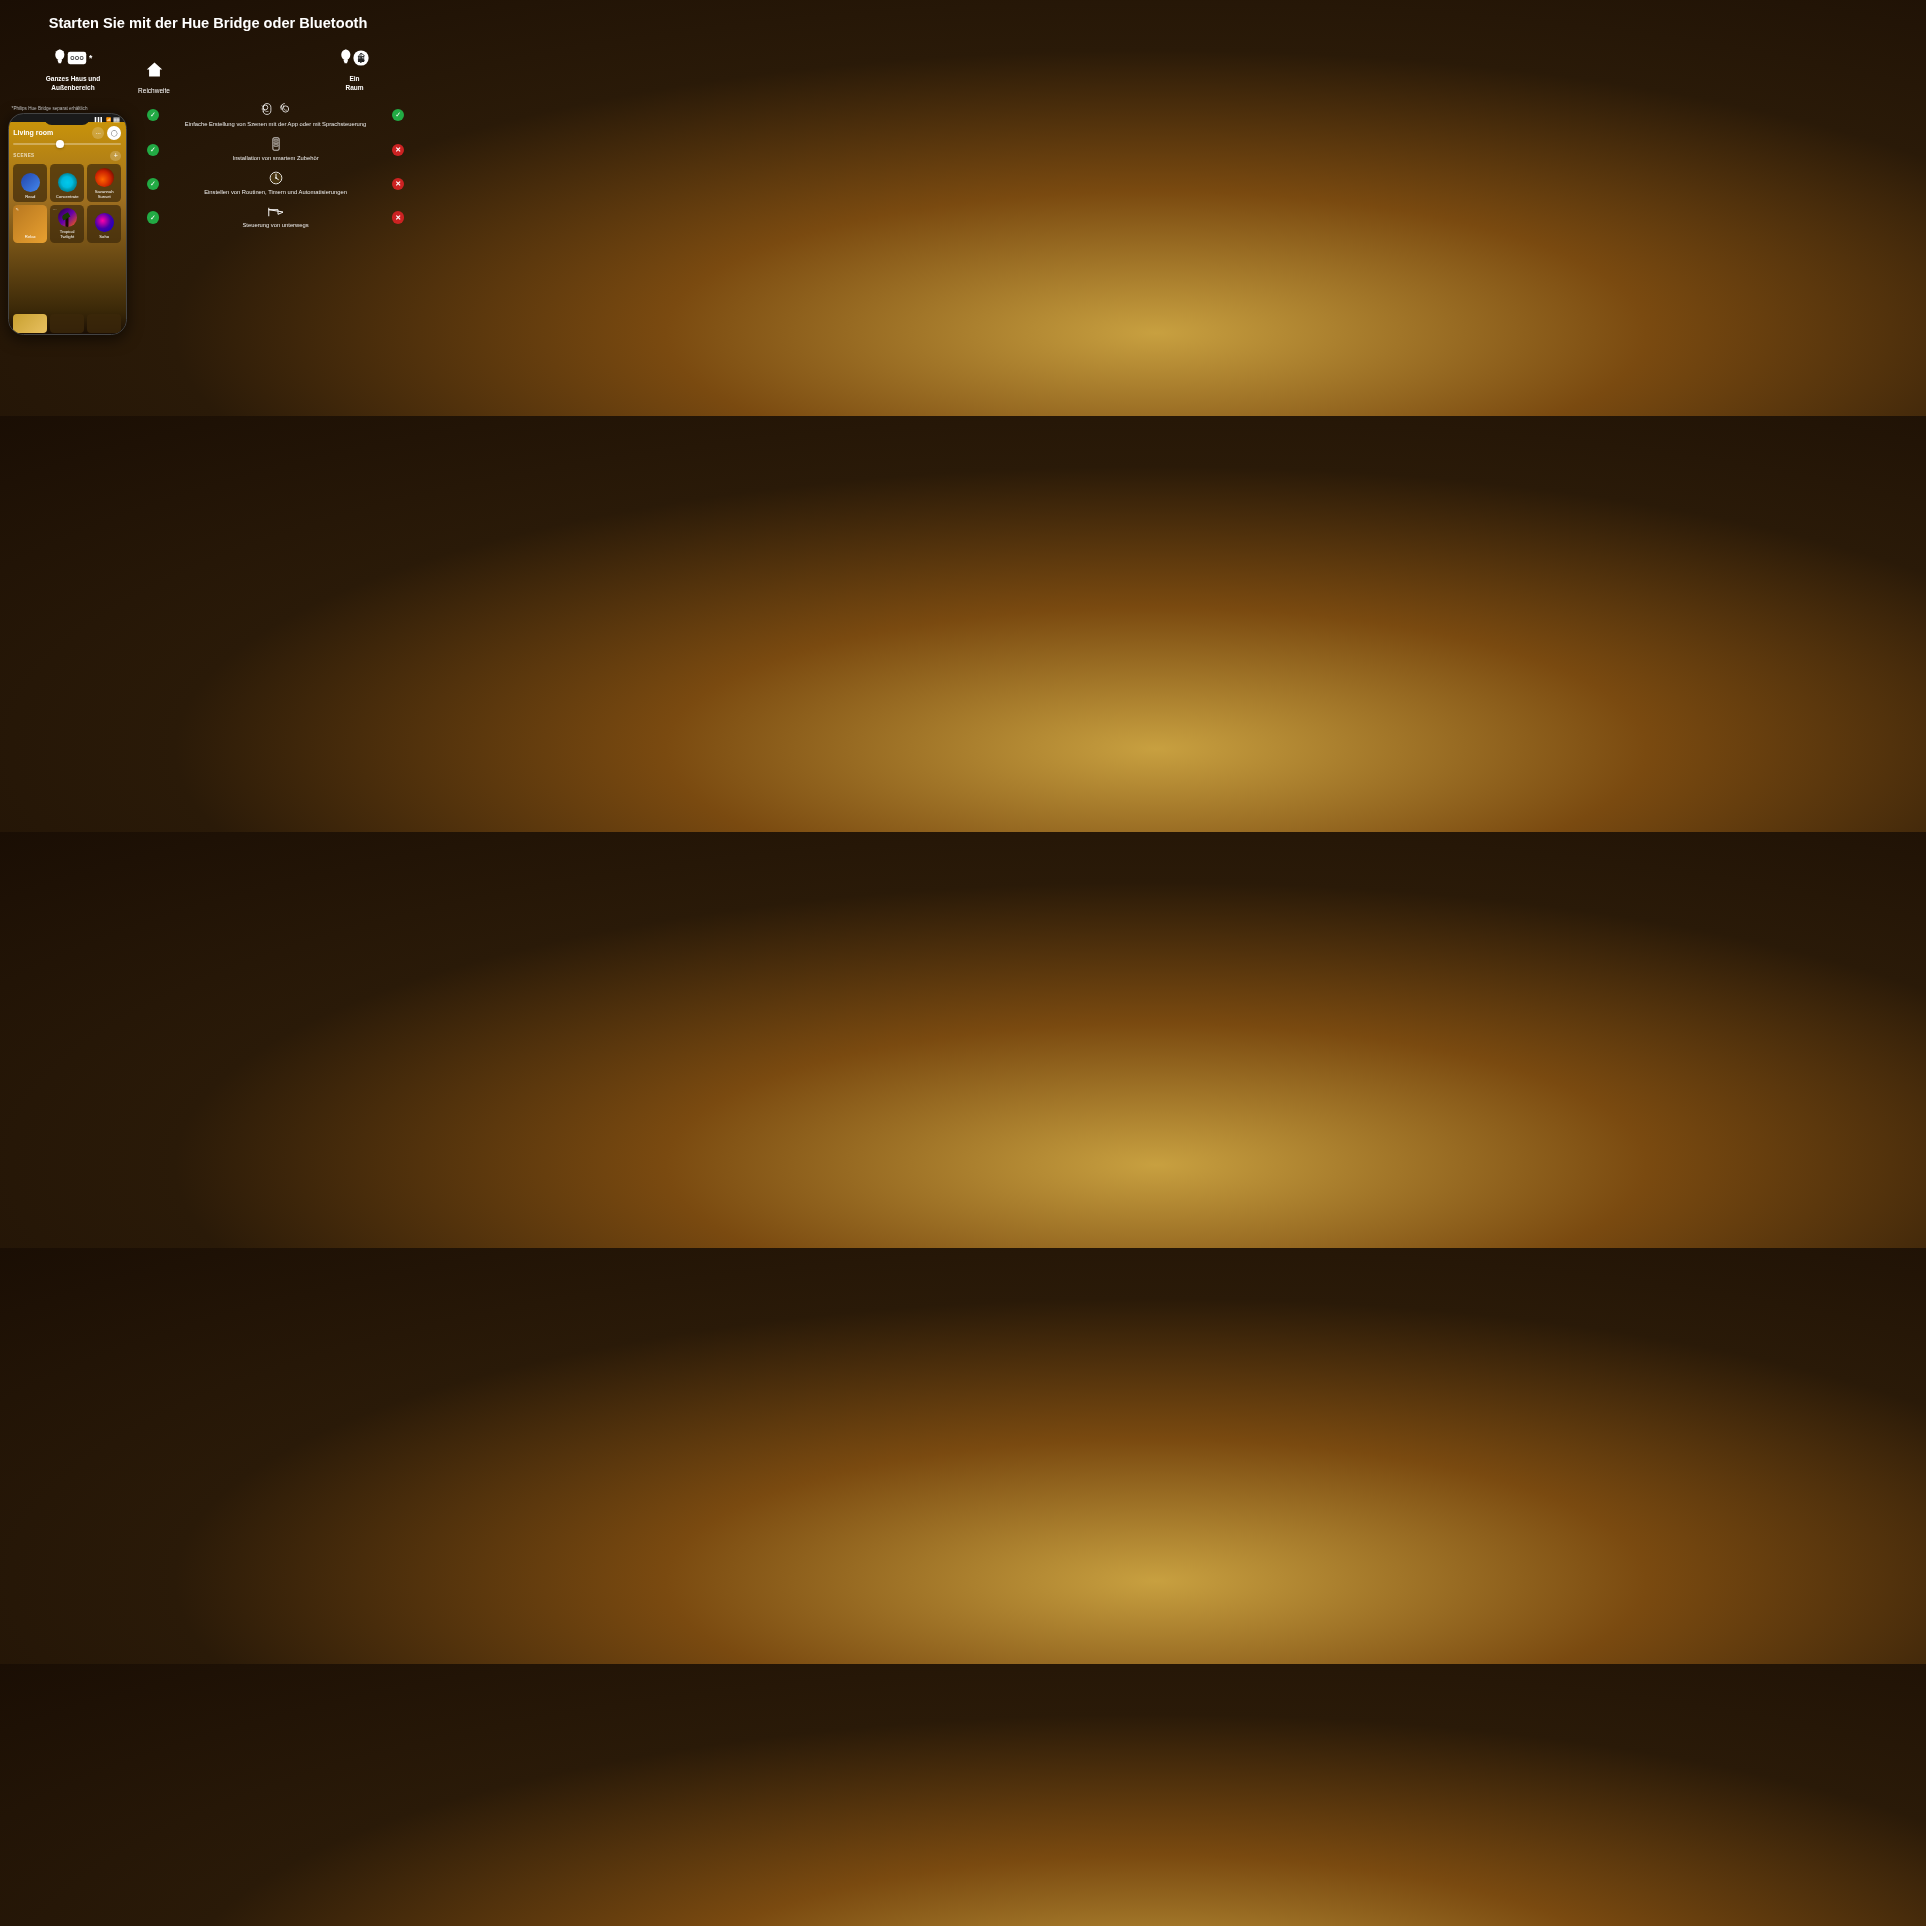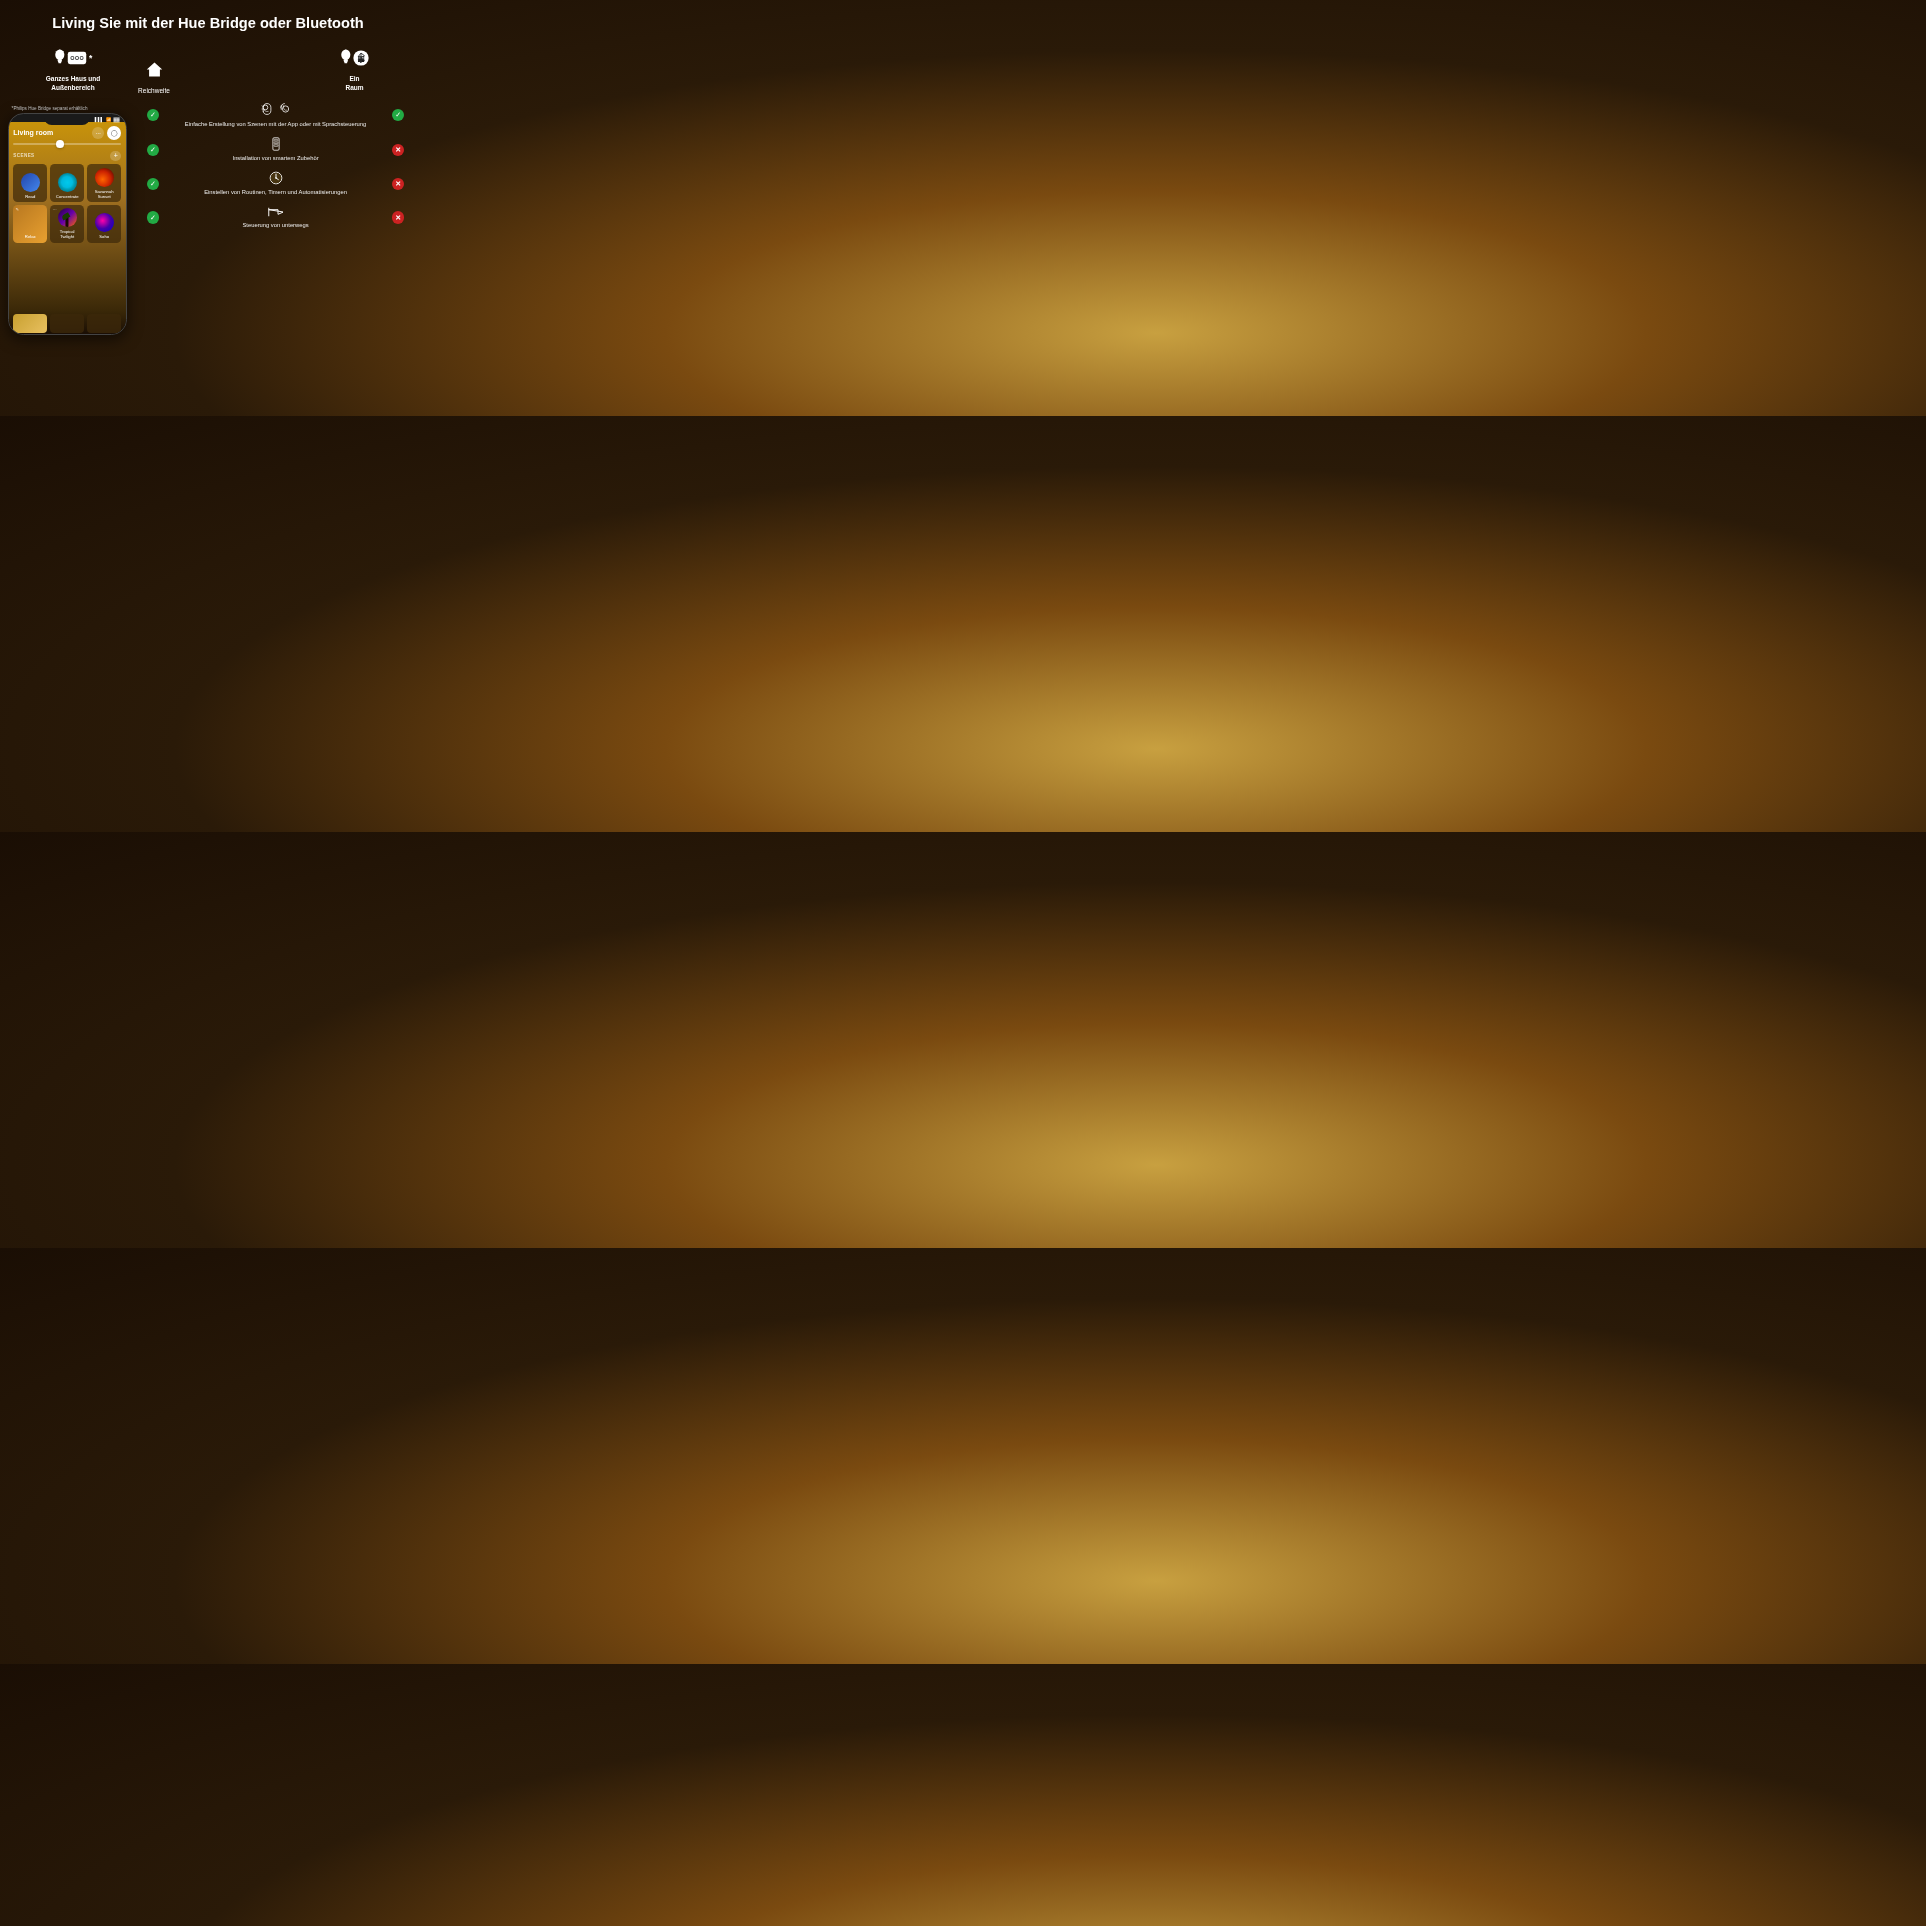--- a/index.html
+++ b/index.html
@@ -375,21 +375,21 @@
     .mini-tile {
       flex: 1;
       height: 19px;
       border-radius: 3.9px;
       background: rgba(60,40,10,0.8);
     }
   </style>
 </head>
 <body>
 
-<div class="main-title">Living Sie mit der Hue Bridge oder Bluetooth</div>
+<div class="main-title">Starten Sie mit der Hue Bridge oder Bluetooth</div>
 
 <div class="top-section">
 
   <div class="bridge-column">
     <div class="icon-area">
       <div class="bridge-device">
 
         <svg class="bulb-svg" viewBox="0 0 30 50" fill="white">
           <ellipse cx="15" cy="18" rx="12" ry="14"></ellipse>
           <rect x="9" y="30" width="12" height="4" rx="2"></rect>

